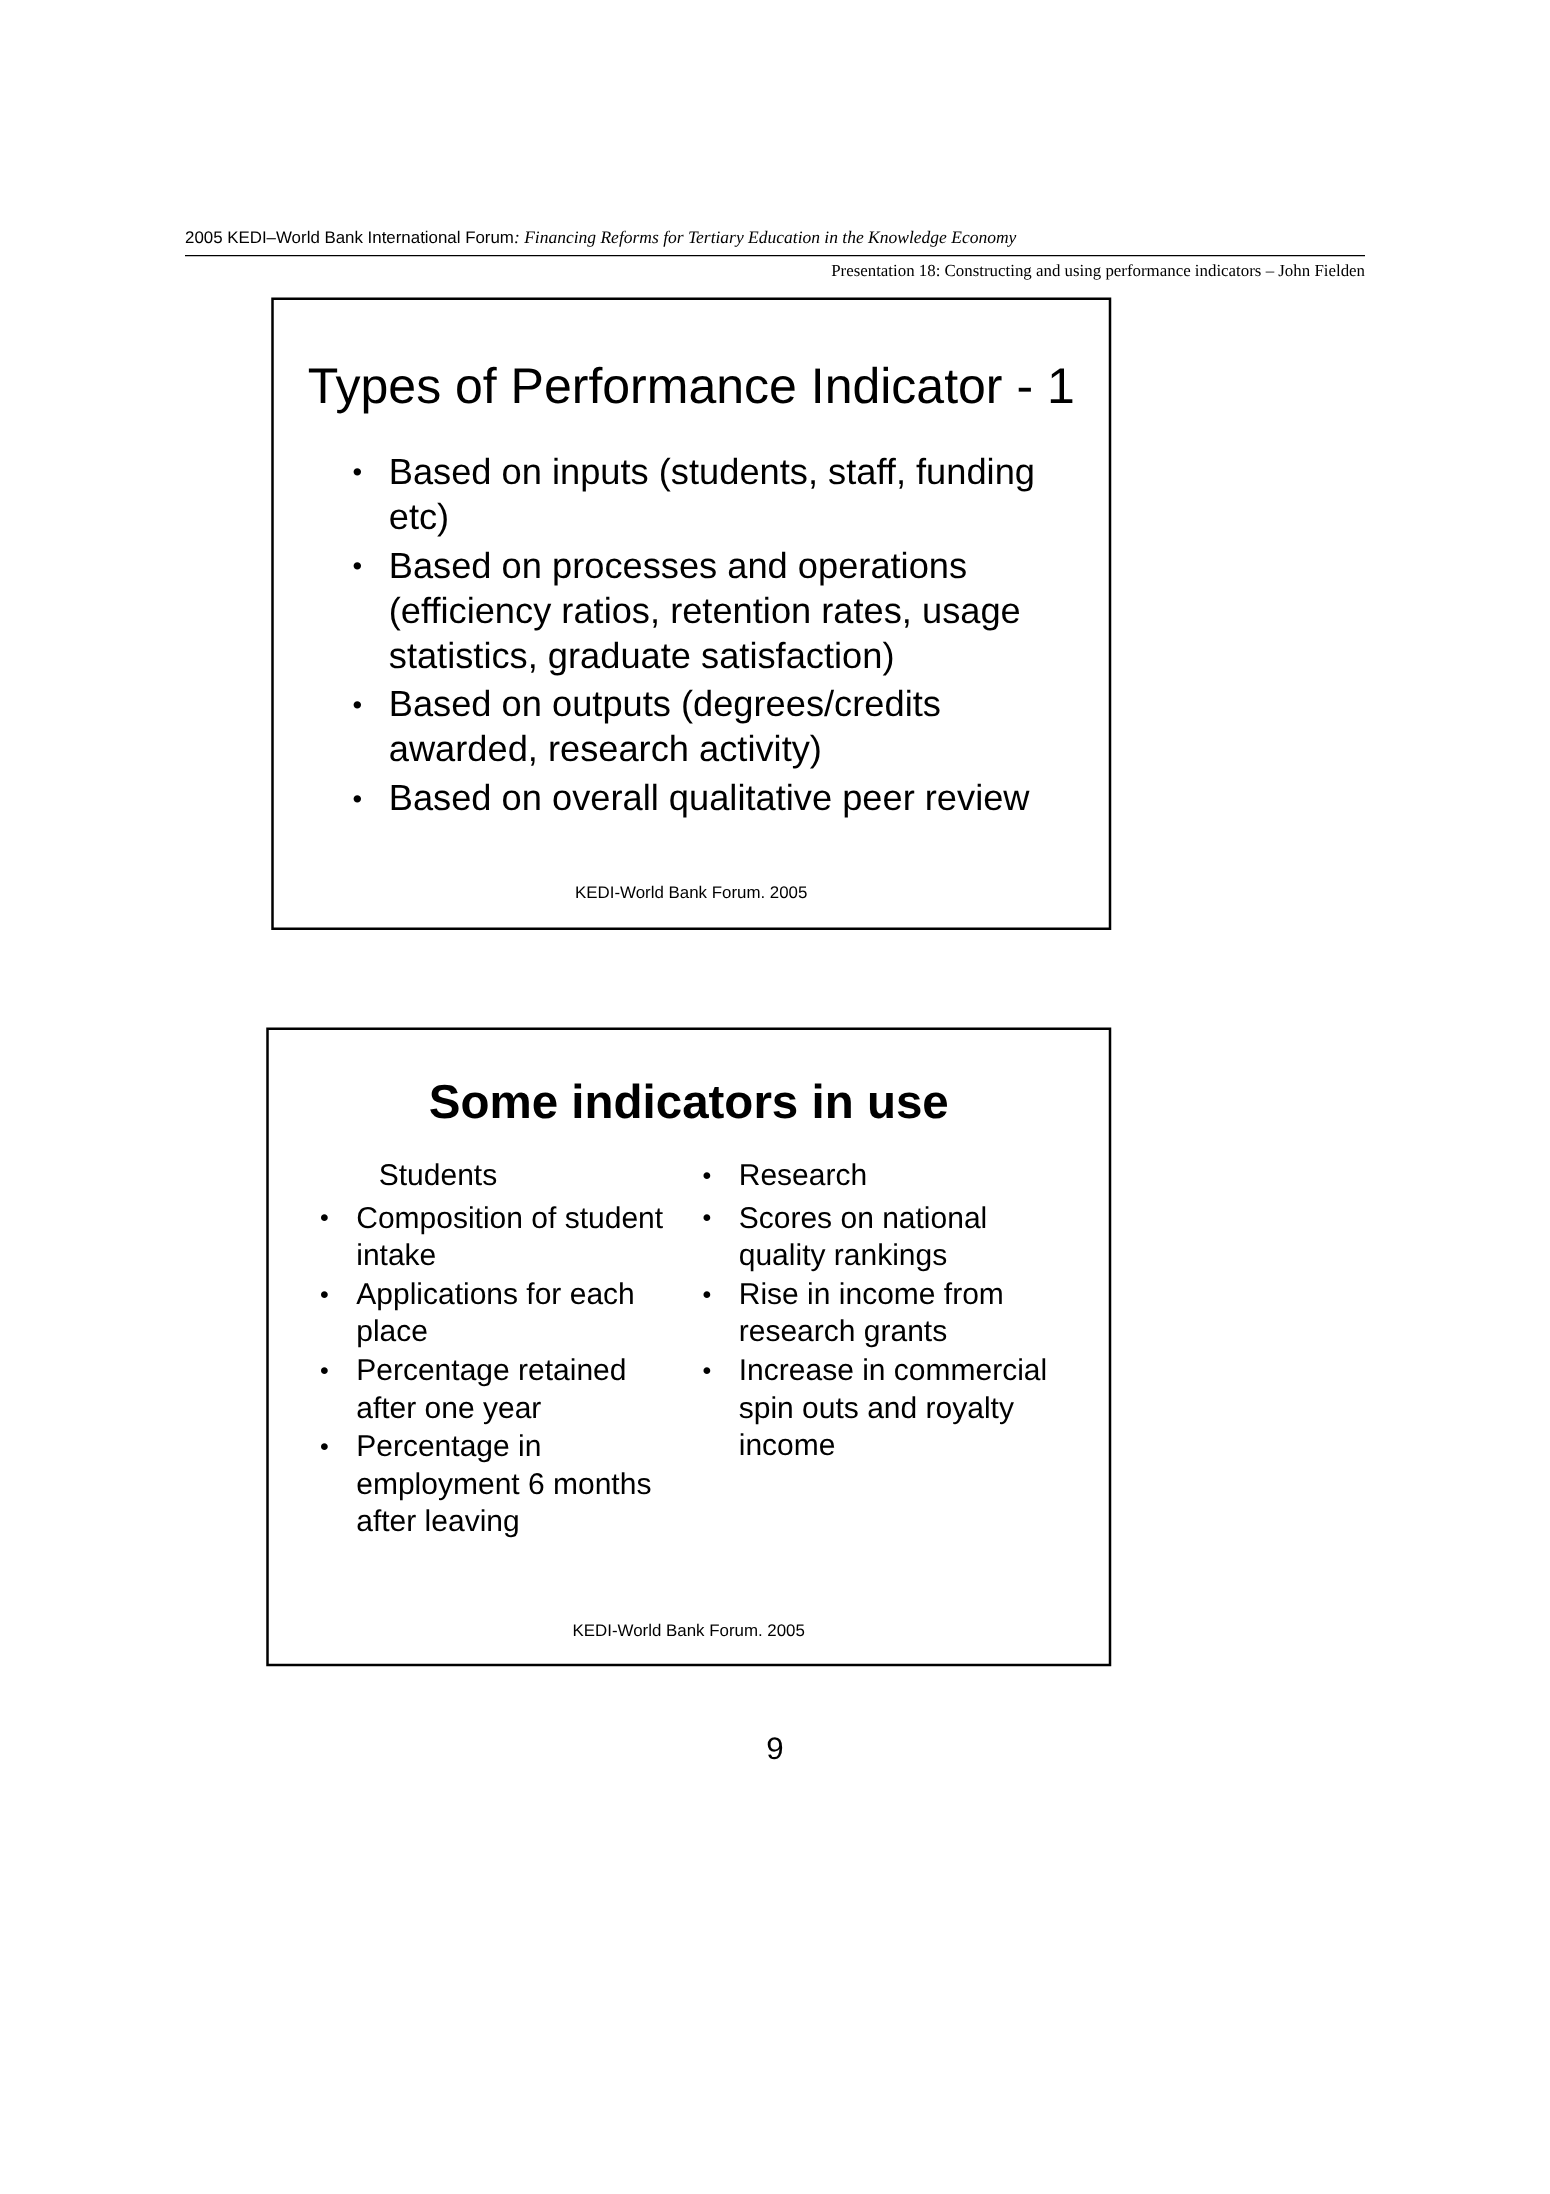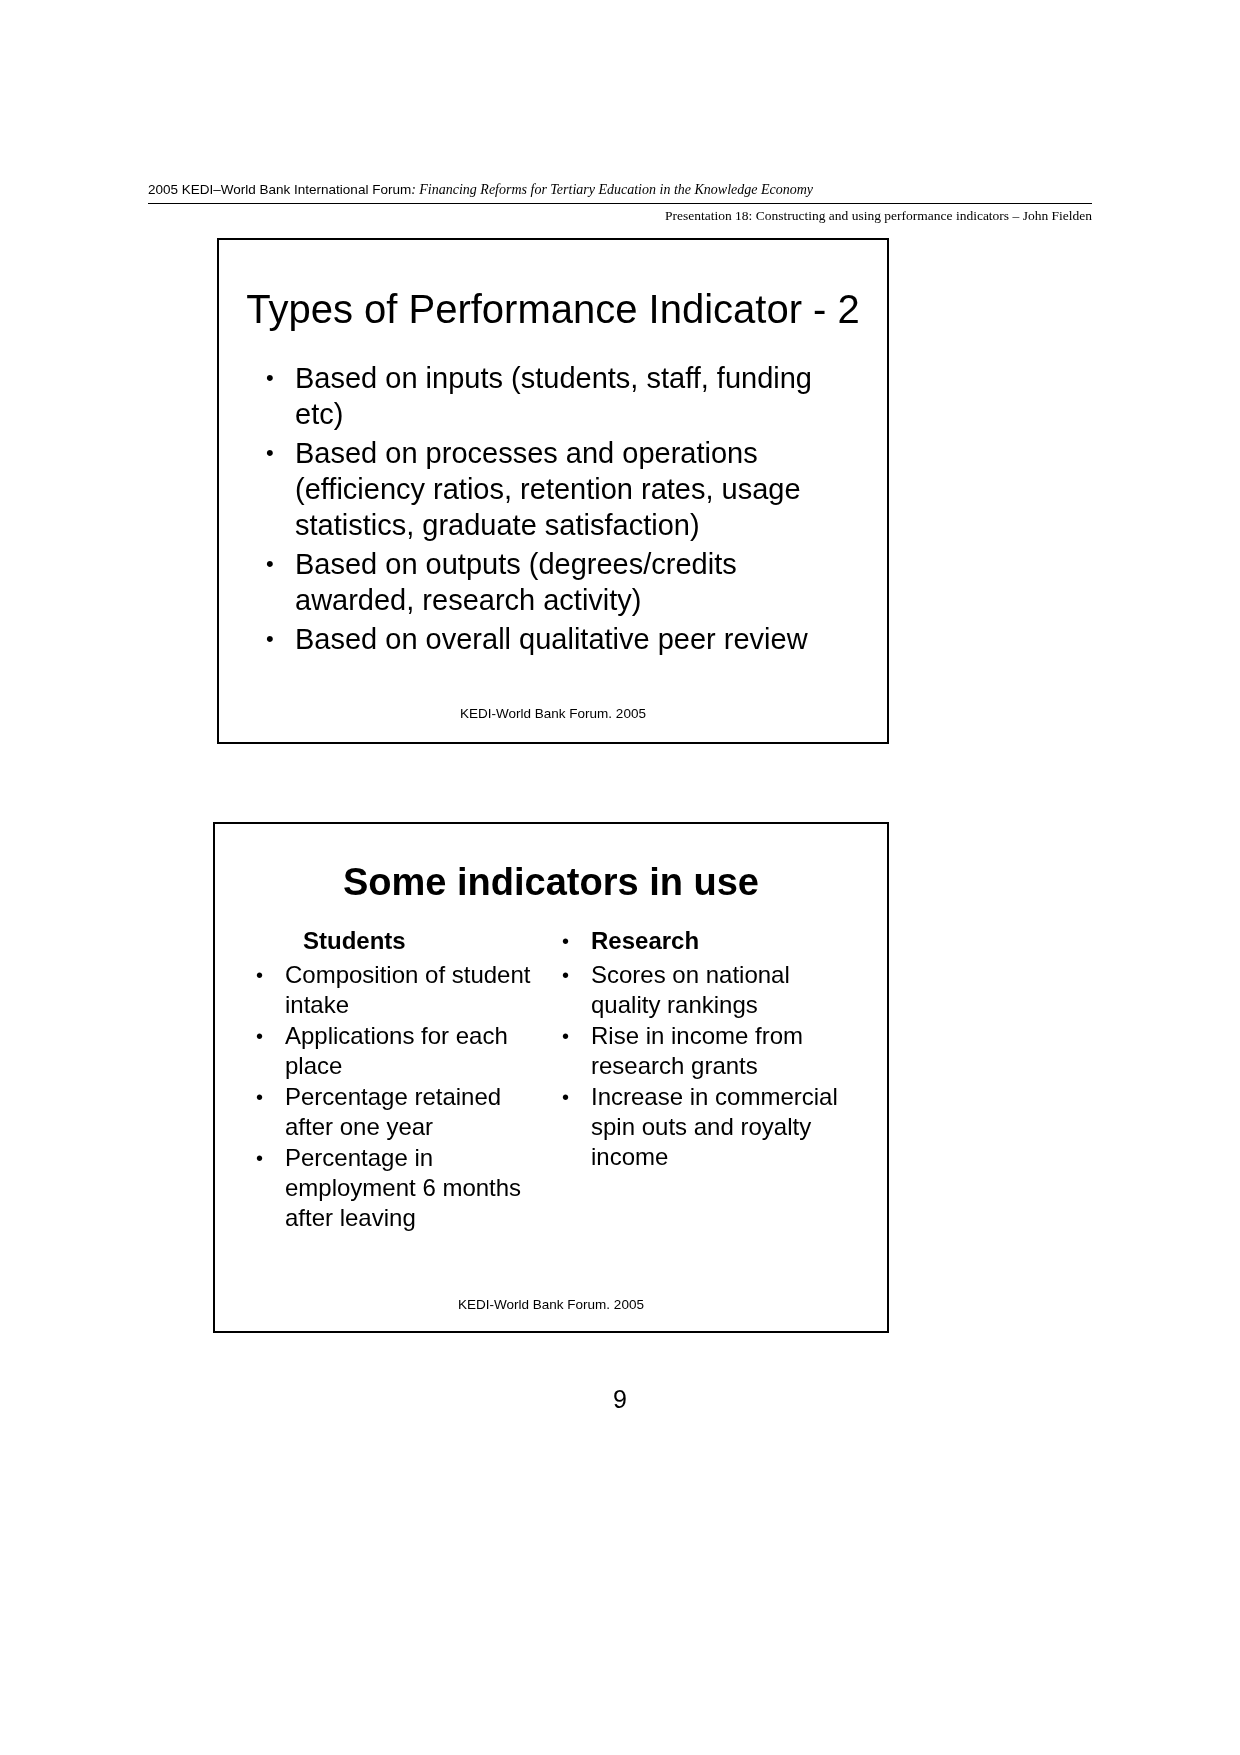--- a/index.html
+++ b/index.html
@@ -83,21 +83,21 @@
 
   .slide-title-1 {
     text-align: center;
     font-size: 40px;
     line-height: 46px;
     font-weight: normal;
     margin: 46px 0 0 0;
     letter-spacing: 0px;
   }
   .bullets-1 {
-    margin: 28px 0 0 1px;
+    margin: 28px 0 0 17px;
     padding: 0 30px 0 38px;
     list-style: none;
   }
   .bullets-1 > li {
     font-size: 29px;
     line-height: 36px;
     margin: 0 0 3px 0;
     padding-left: 37px;
     position: relative;
     text-indent: 0;
@@ -136,21 +136,21 @@
     padding: 0 24px 0 30px;
     box-sizing: border-box;
   }
   .col {
     width: 50%;
     box-sizing: border-box;
   }
   .col-head {
     font-size: 24px;
     line-height: 30px;
-    font-weight: bold;
+    font-weight: normal;
     margin: 0 0 4px 0;
   }
   .col-left .col-head {
     padding-left: 58px;
   }
   .col-right .col-head {
     padding-left: 37px;
     position: relative;
   }
   .col-right .col-head::before {
@@ -205,21 +205,21 @@
     <div class="header-line1">
       <span class="plain">2005 KEDI–World Bank International Forum</span><span class="ital">: Financing Reforms for Tertiary Education in the Knowledge Economy</span>
     </div>
     <div class="header-rule"></div>
     <div class="header-line2">
       <span class="b">Presentation 18: Constructing and using performance indicators</span><span> – John Fielden</span>
     </div>
   </div>
 
   <div class="slide" id="slide-1">
-    <h1 class="slide-title-1">Types of Performance Indicator - 2</h1>
+    <h1 class="slide-title-1">Types of Performance Indicator - 1</h1>
     <ul class="bullets-1">
       <li>Based on inputs (students, staff, funding etc)</li>
       <li>Based on processes and operations (efficiency ratios, retention rates, usage statistics, graduate satisfaction)</li>
       <li>Based on outputs (degrees/credits awarded, research activity)</li>
       <li>Based on overall qualitative peer review</li>
     </ul>
     <div class="slide-footer">KEDI-World Bank Forum. 2005</div>
   </div>
 
   <div class="slide" id="slide-2">

